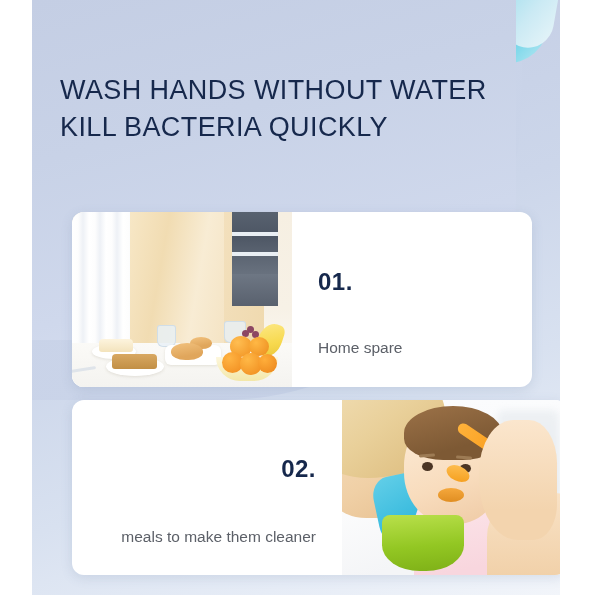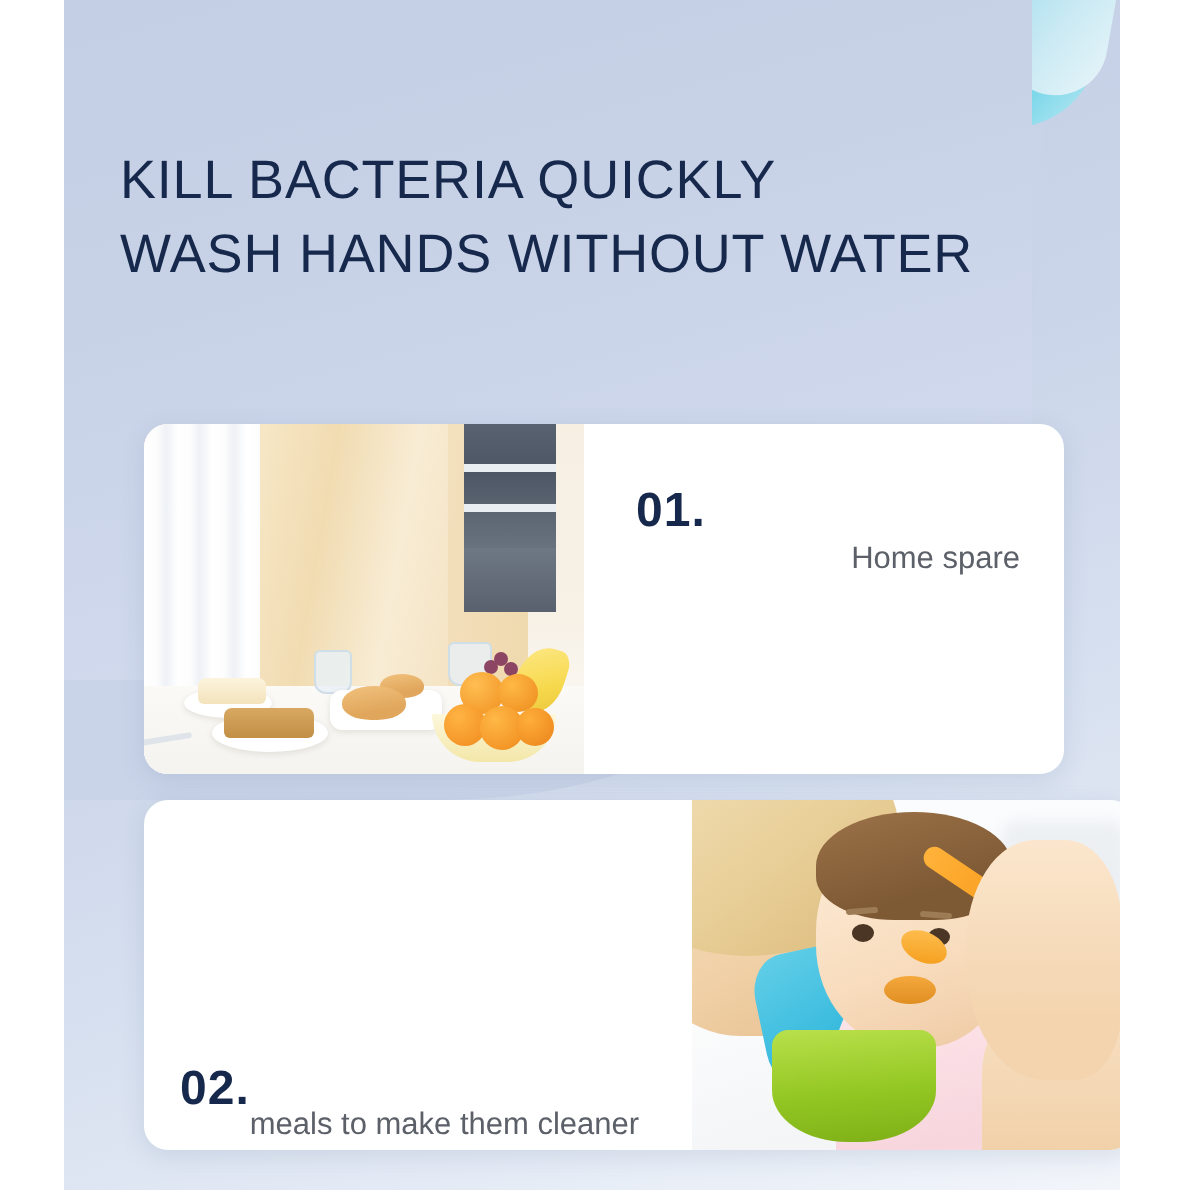--- a/index.html
+++ b/index.html
@@ -96,22 +96,22 @@
   .card-2 { left: 40px;  top: 400px; width: 495px; height: 175px; }
 
   .card-photo { position: relative; height: 100%; overflow: hidden; flex: 0 0 auto; }
   .card-1 .card-photo { width: 220px; }
   .card-2 .card-photo { width: 225px; }
 
   .card-text {
     flex: 1 1 auto;
     padding: 30px 22px 0 26px;
     display: flex;
-    flex-direction: row;
-    justify-content: space-between;
+    flex-direction: column;
+    justify-content: center;
   }
   .card-2 .card-text { align-items: flex-end; text-align: right; padding: 30px 26px 0 18px; }
 
   .card-num {
     color: #16284c;
     font-size: 24px;
     font-weight: 700;
     letter-spacing: 0.5px;
     margin-bottom: 14px;
   }
@@ -302,22 +302,22 @@
 <body>
 
 <div class="panel">
 
   <div class="panel-curve"></div>
   <div class="accent-teal"></div>
   <div class="accent-teal-2"></div>
   <div class="panel-face"></div>
 
   <div class="headline">
+    <span class="ln">WASH HANDS WITHOUT WATER</span>
     <span class="ln">KILL BACTERIA QUICKLY</span>
-    <span class="ln">WASH HANDS WITHOUT WATER</span>
   </div>
 
   <div class="card card-1">
     <div class="card-photo">
       <div class="ph1">
         <div class="curtain"></div>
         <div class="wood"></div>
         <div class="wood2"></div>
         <div class="window"></div>
         <div class="window-lo"></div>

